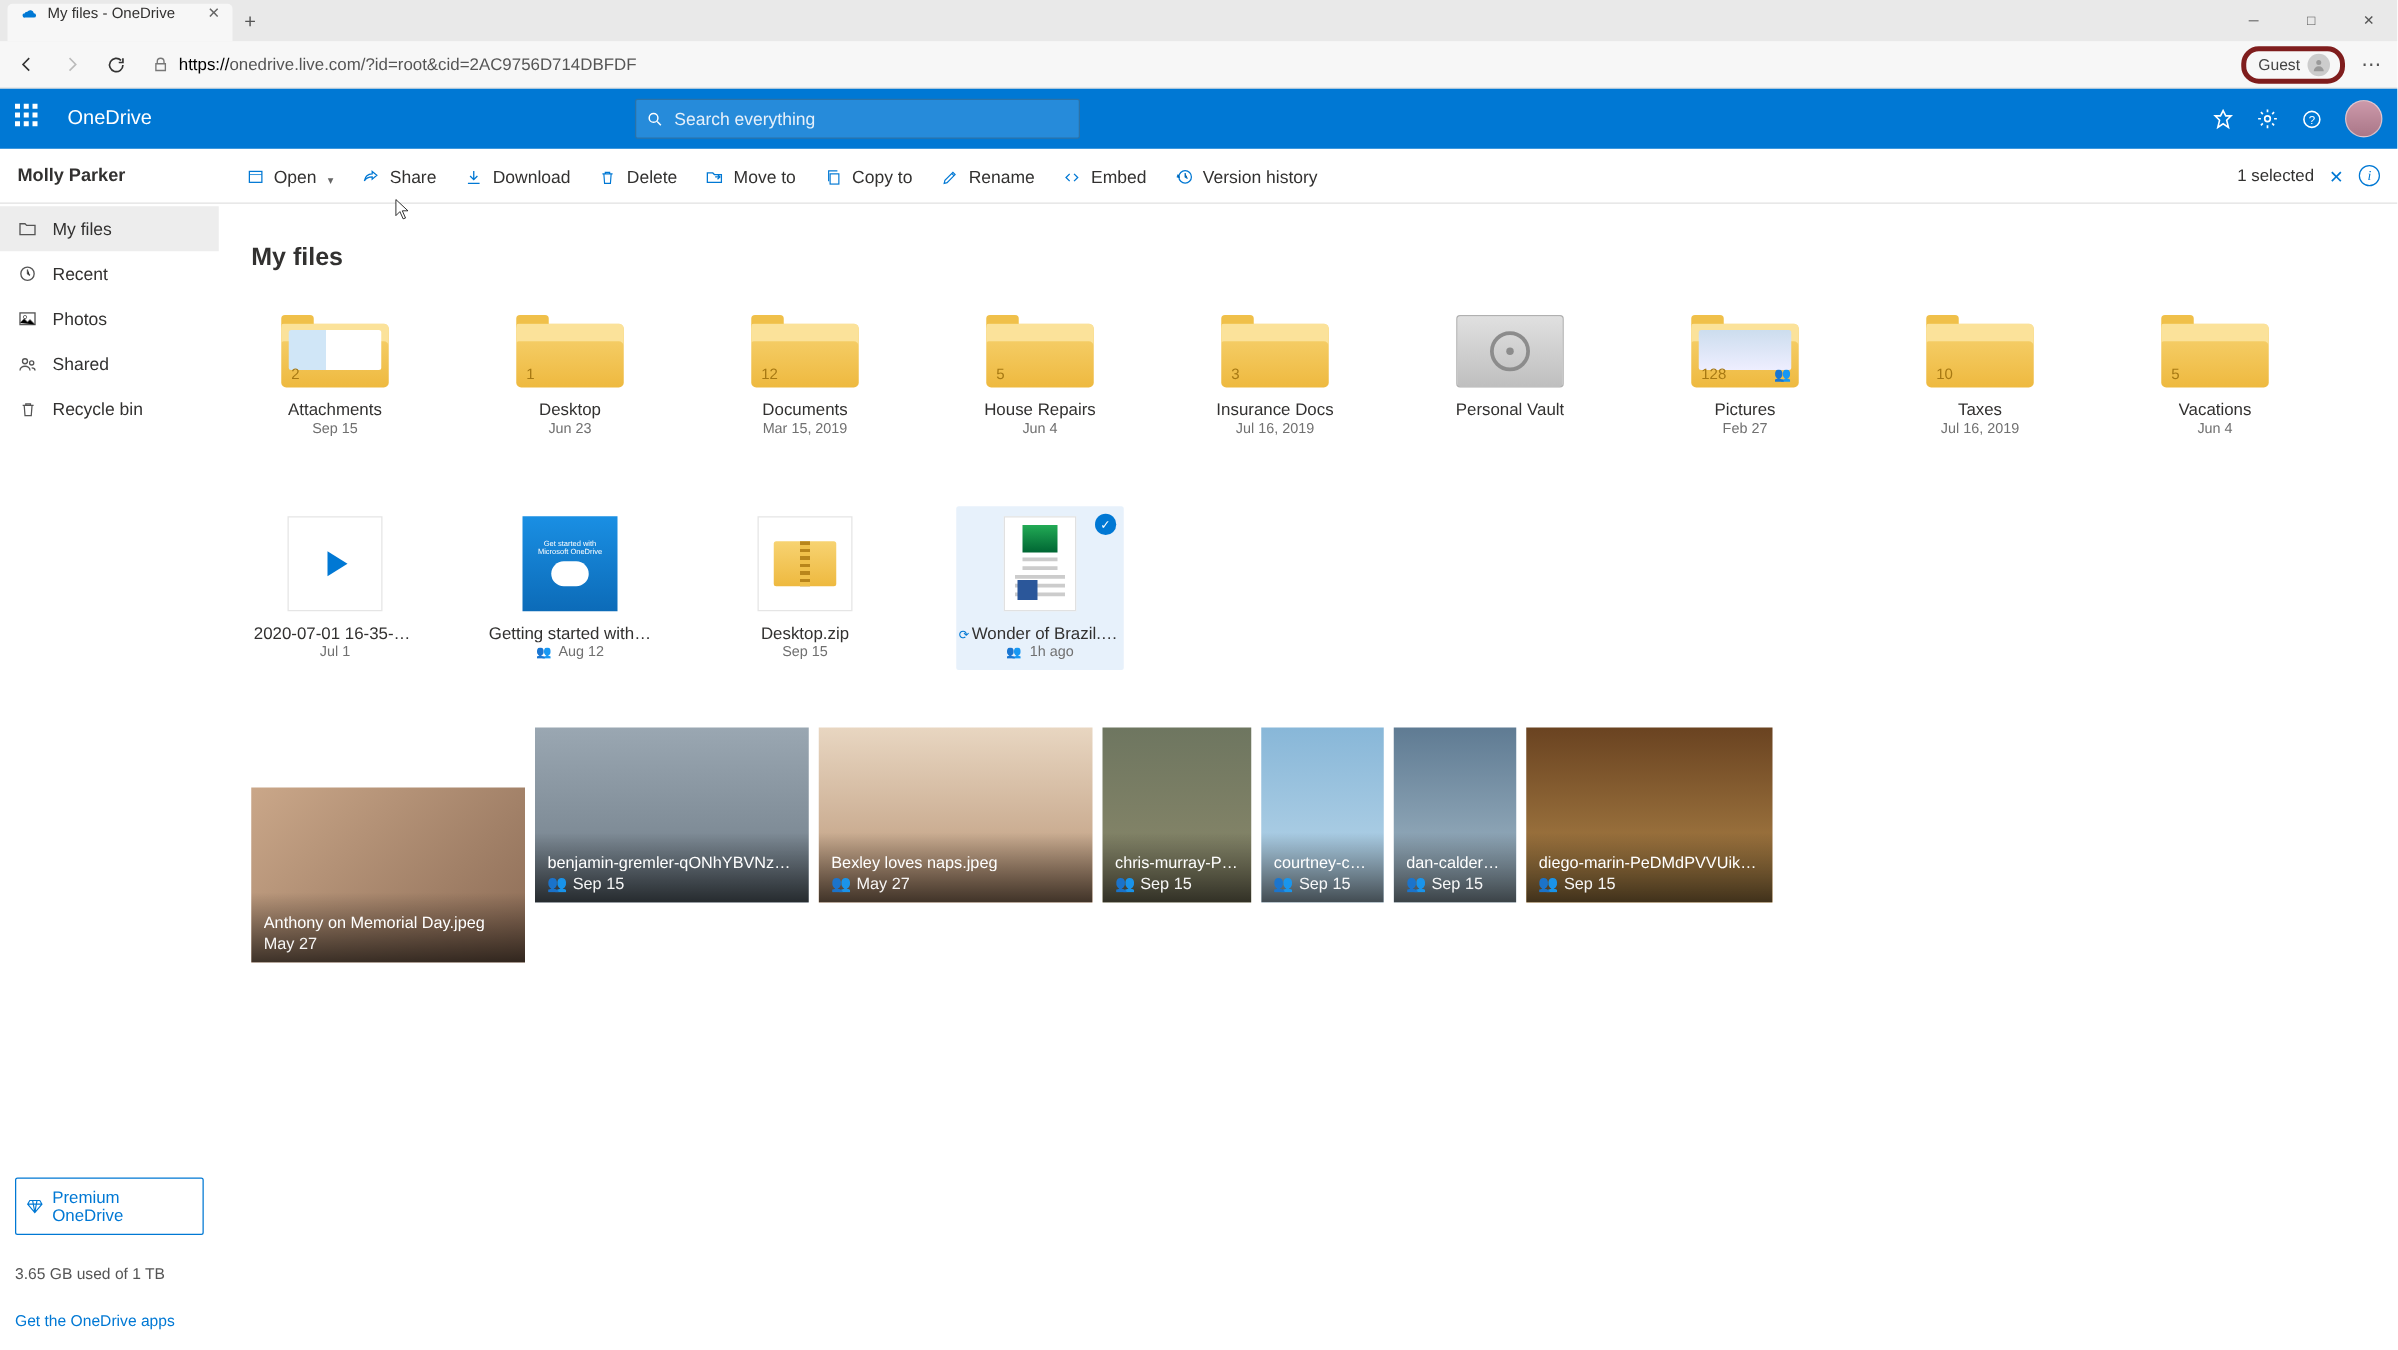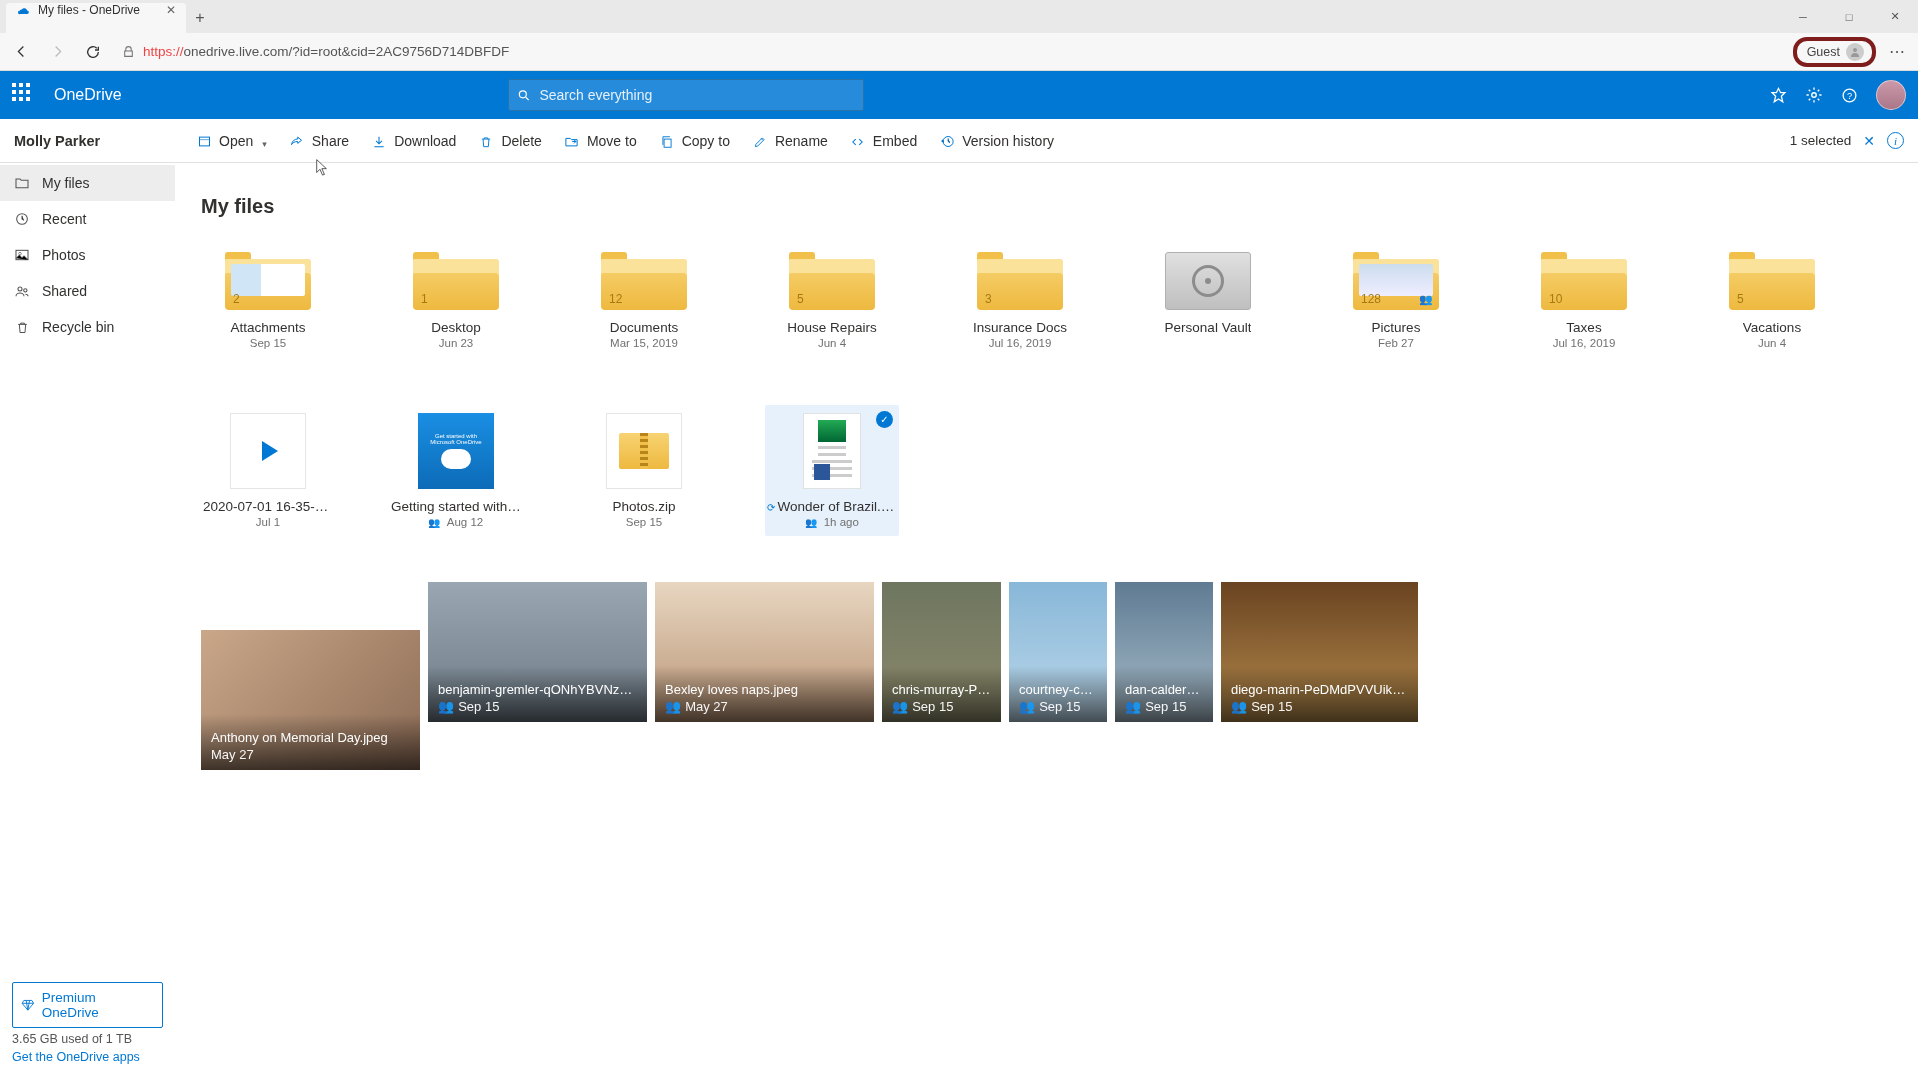--- a/index.html
+++ b/index.html
@@ -12,21 +12,21 @@
 .tab .close { margin-left: auto; font-size: 12px; color: #666; }
 .tab-plus { width: 28px; display: flex; justify-content: center; color: #555; font-size: 16px; height: 30px; align-items: center;}
 .win-controls { position: absolute; right: 0; top: 0; display: flex; height: 33px; }
 .win-controls div { width: 46px; display: flex; align-items: center; justify-content: center; color: #555; font-size: 11px; }
 
 .addrbar { height: 38px; background: #f7f7f7; display: flex; align-items: center; padding: 0 6px; gap: 6px; border-bottom: 1px solid #dcdcdc; }
 .nav-btn { width: 30px; height: 30px; display: flex; align-items: center; justify-content: center; color: #555; border-radius: 4px; }
 .nav-btn.disabled { color: #bbb; }
 .urlfield { flex: 1; display: flex; align-items: center; gap: 8px; height: 30px; padding: 0 8px; font-size: 13.5px; color: #555;}
 .urlfield .lock { color: #777; }
-.urlprefix { color: #ef4444; }
+.urlprefix { color: #000000; }
 .guest-pill { display:flex; align-items:center; gap:6px; border:4px solid #7f1d1d; border-radius: 14px; padding: 2px 8px 2px 10px; font-size:12.5px; color:#444;}
 .guest-pill .av { width:18px;height:18px;border-radius:50%;background:#ccc;display:flex;align-items:center;justify-content:center;font-size:10px;}
 .menu-dots { width: 30px; text-align:center; font-size:16px; color:#555;}
 
 
 .od-top { height: 48px; background: #0078d4; display: flex; align-items: center; color: #fff; padding: 0 12px; gap: 18px; }
 .waffle { width: 24px; height: 24px; display: grid; grid-template-columns: repeat(3,4px); grid-template-rows: repeat(3,4px); gap: 3px; }
 .waffle span { background: #fff; }
 .od-brand { font-size: 16px; font-weight: 500; }
 .od-search { margin-left: auto; margin-right: auto; position:relative; left:-50px; width: 356px; height: 32px; background: #3e98dd9e; border: 1px solid #2a72a8; border-radius: 2px; display: flex; align-items: center; padding: 0 8px; gap: 8px; color: #fff; }
@@ -49,21 +49,21 @@
 
 
 .body { display: flex; height: calc(1080px - 33px - 38px - 48px - 44px); }
 
 
 .sidebar { width: 175px; border-right: 0px solid #eee; display:flex; flex-direction:column;}
 .nav { padding-top: 2px; }
 .nav-item { display: flex; align-items: center; gap: 12px; height: 36px; padding: 0 14px; font-size: 14px; color: #323130; }
 .nav-item.active { background: #ededed; }
 .nav-item .nic { width: 16px; color: #555; display:inline-flex; justify-content:center;}
-.sb-bottom { margin-top:auto; padding: 10px 12px 16px; font-size:12.5px; display:flex; flex-direction:column; gap:4px;}
+.sb-bottom { margin-top:auto; padding: 10px 12px 16px; font-size:12.5px; display:flex; flex-direction:column; gap:24px;}
 .premium-btn { border:1px solid #0078d4; color:#0078d4; padding: 7px 8px; border-radius:2px; display:flex; align-items:center; justify-content:center; gap:7px; font-size:13.5px; background:#fff;}
 .storage { color:#555;}
 .link-blue { color:#0078d4;}
 
 
 .content { flex:1; overflow-y:auto; padding: 0 0 40px 26px;}
 .content h1 { font-size: 20px; font-weight: 600; margin: 32px 0 26px 0; }
 .grid { display: flex; flex-wrap: wrap; gap: 22px 54px; }
 .it-wrap { width: 134px; display:flex;flex-direction:column;align-items:center; padding:8px 2px; position:relative;}
 .folder-ic { width: 86px; height: 58px; position:relative; }
@@ -460,21 +460,21 @@
             <div style="font-size:6px;color:#fff;text-align:center">Get started with<br>Microsoft OneDrive</div>
             <div class="cl"></div>
           </div>
           <div class="it-name">Getting started with On…</div>
           <div class="it-date"><span class="sic">👥</span> Aug 12</div>
         </div>
         <div class="it-wrap">
           <div class="filebox">
             <div class="zipf"></div>
           </div>
-          <div class="it-name">Photos.zip</div>
+          <div class="it-name">Desktop.zip</div>
           <div class="it-date">Sep 15</div>
         </div>
         <div class="it-wrap selected">
           <div class="selmark">✓</div>
           <div class="docpg" style="position:relative">
             <div class="pimg"></div>
             <div class="ln s"></div>
             <div class="ln s"></div>
             <div class="ln"></div>
             <div class="ln"></div>

